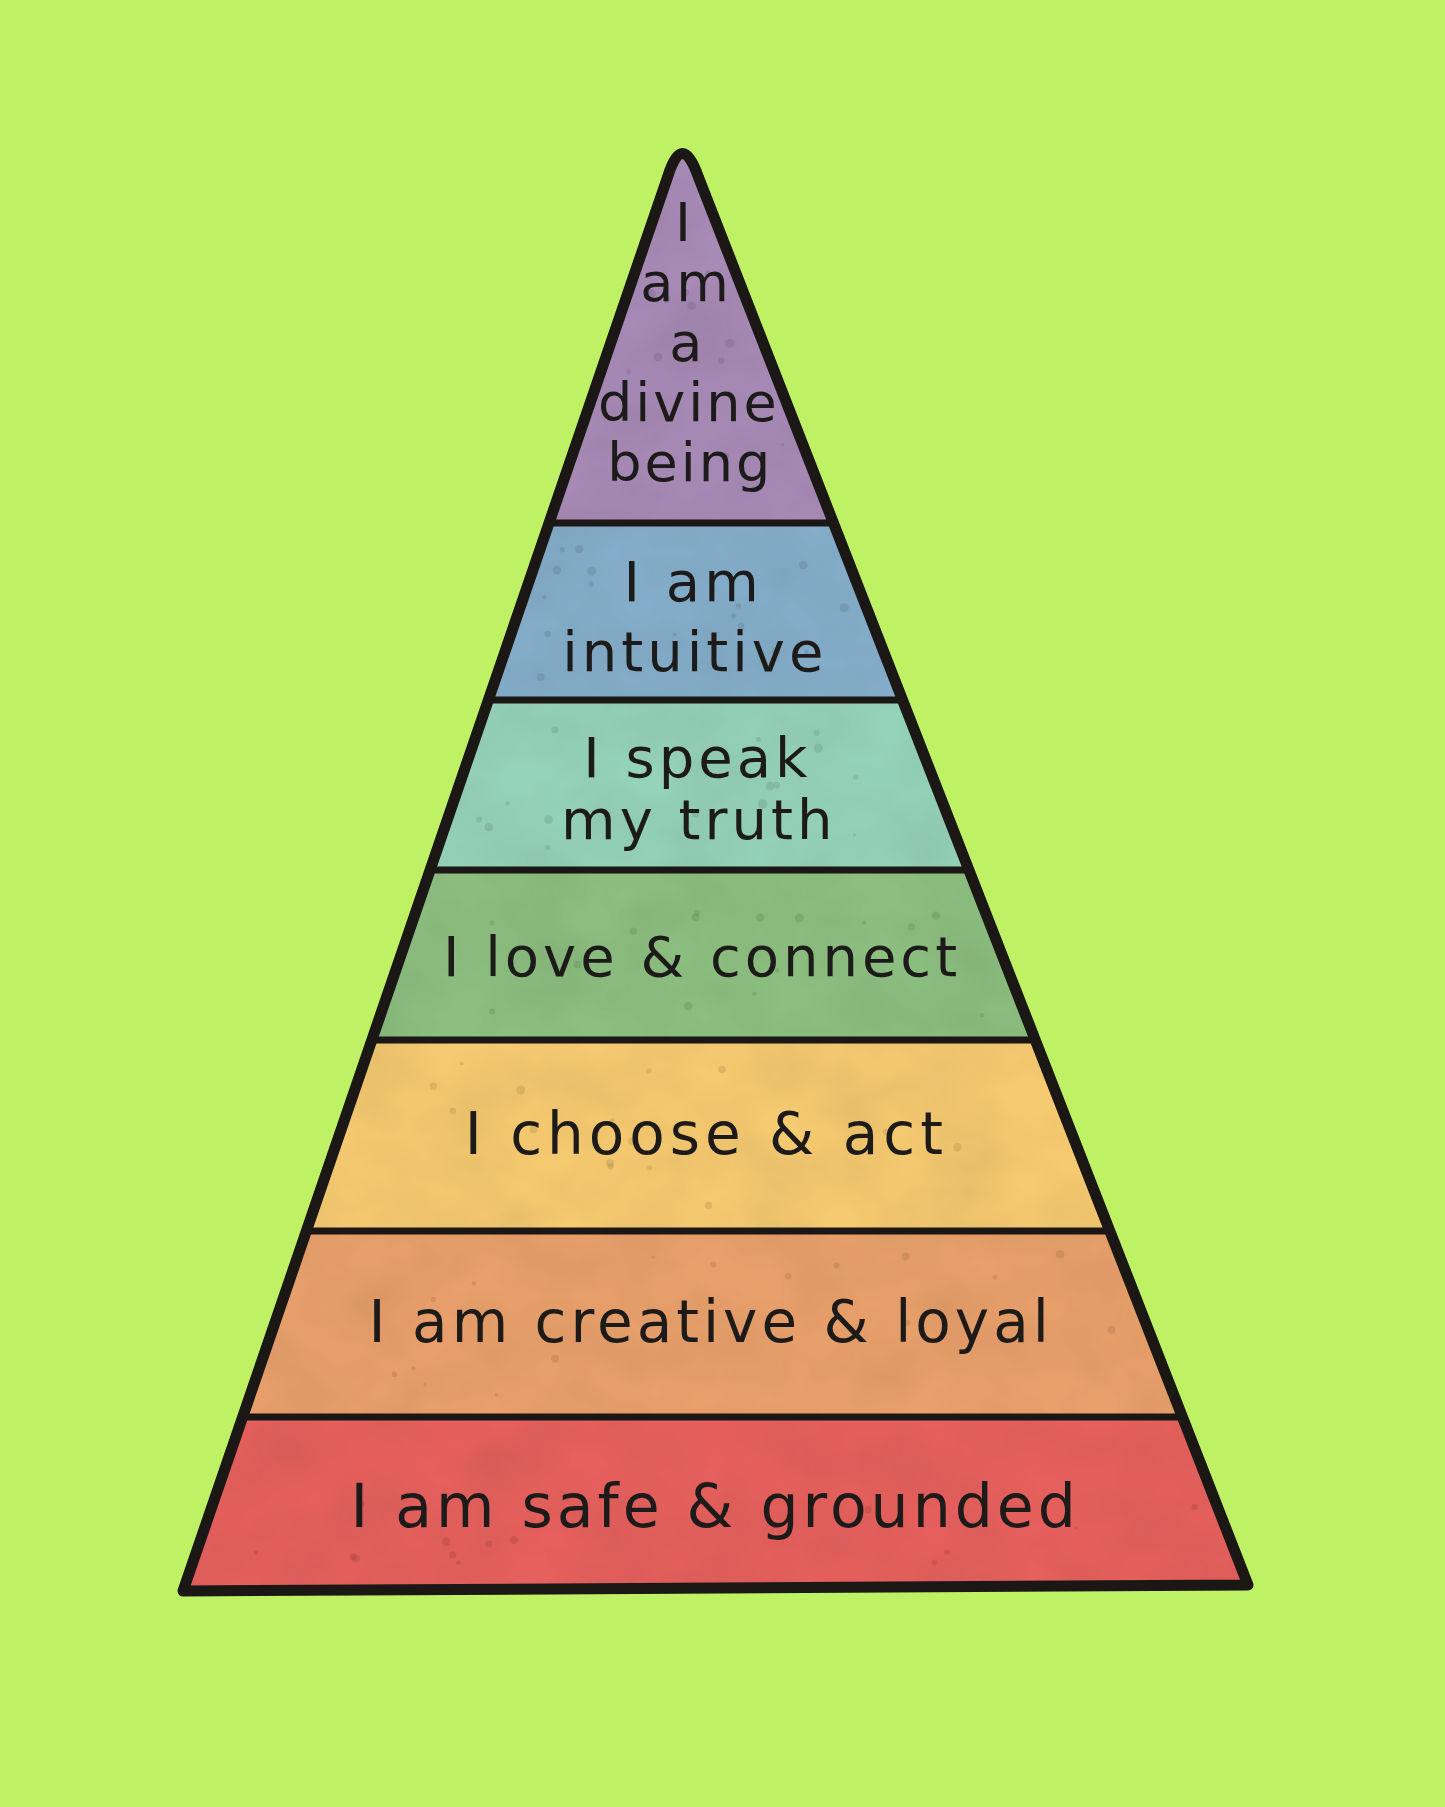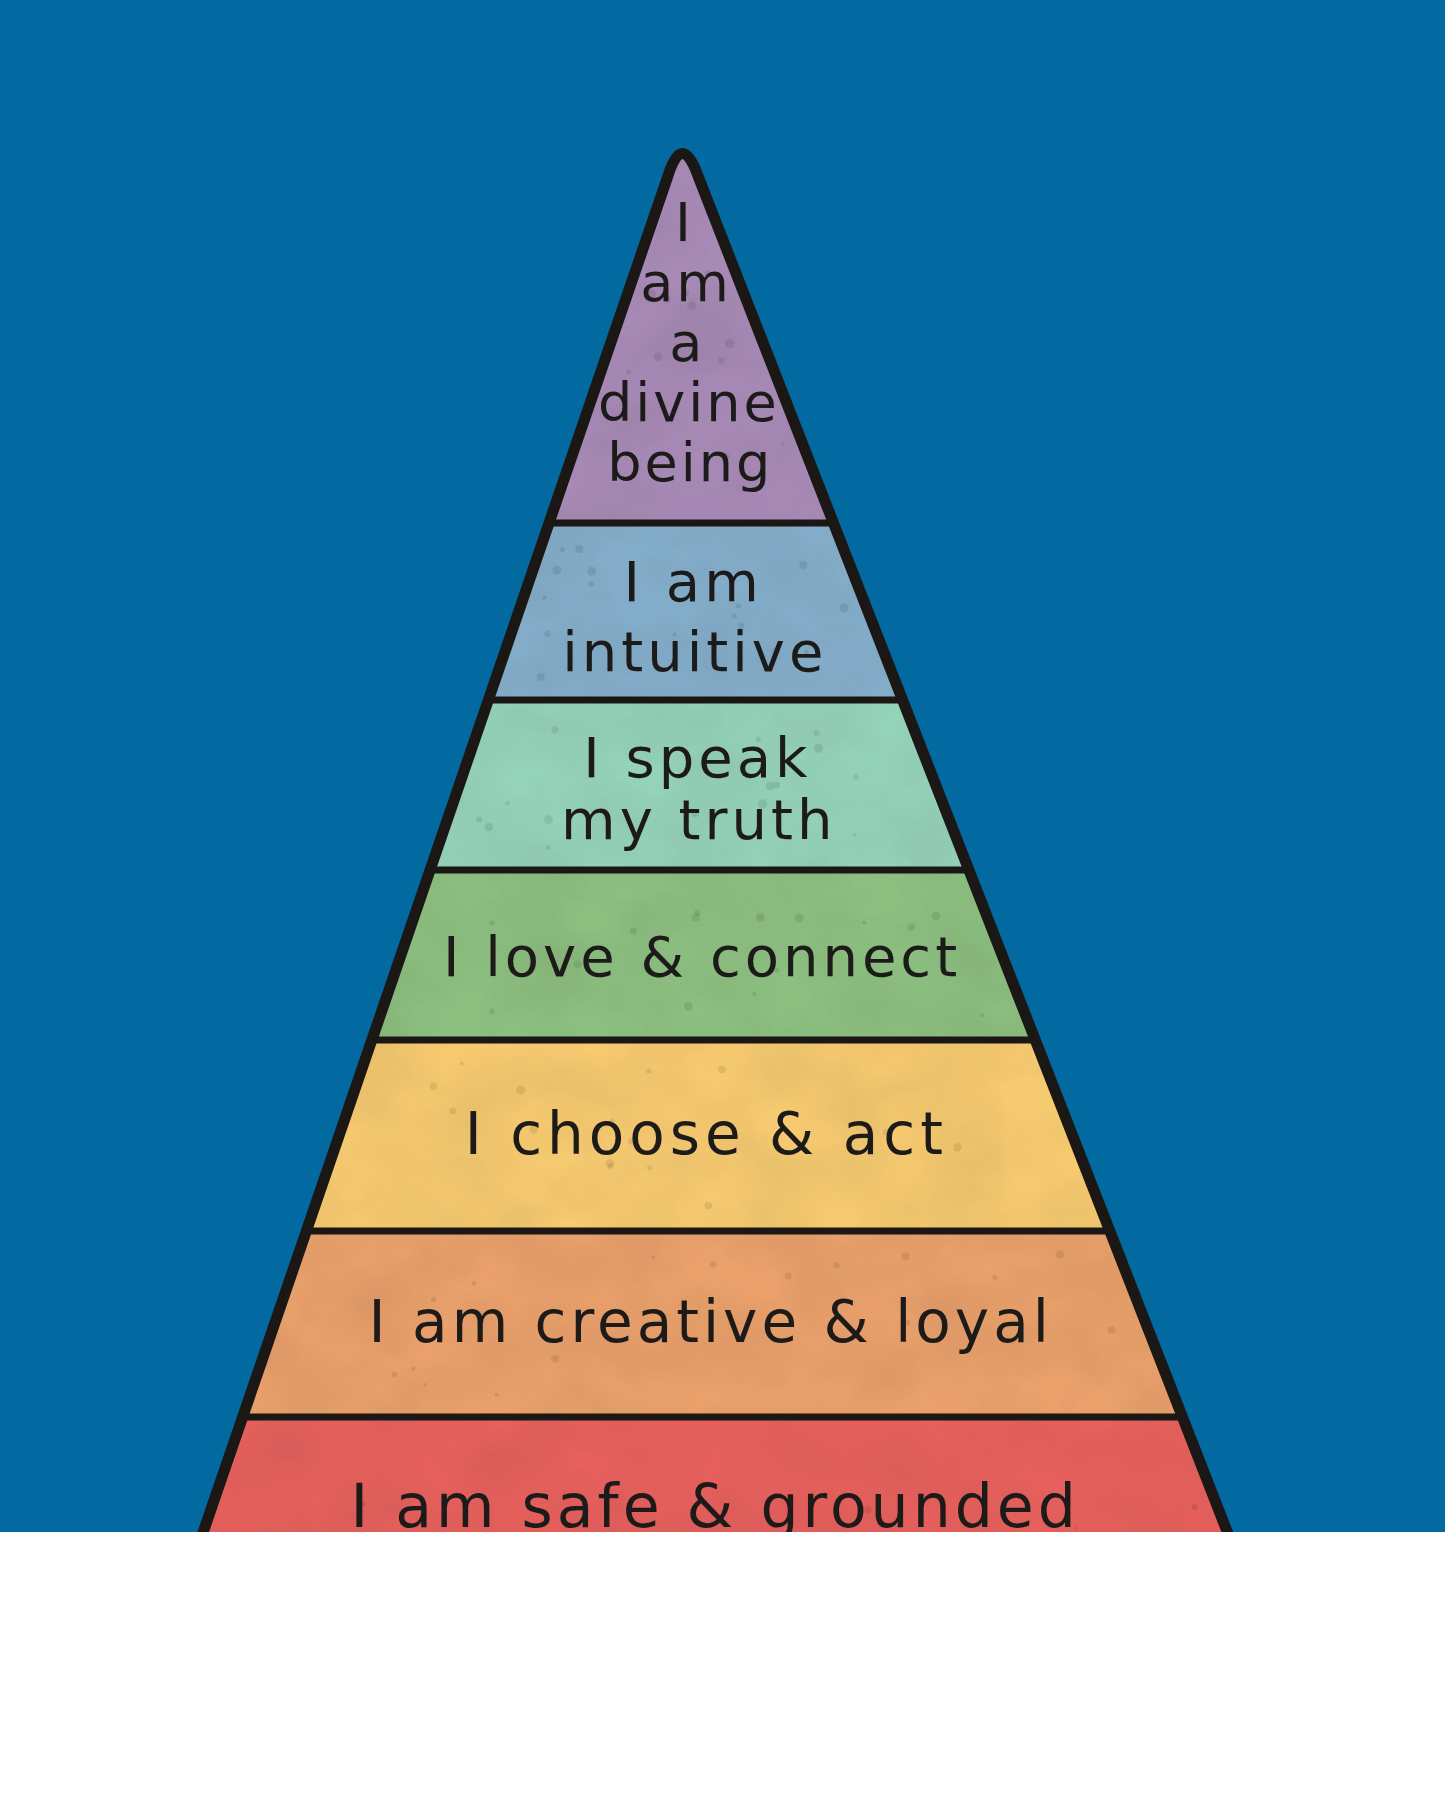--- a/index.html
+++ b/index.html
@@ -1,16 +1,16 @@
 <!DOCTYPE html>
 <html><head>
 <meta charset="utf-8">
 <style>
   html,body{margin:0;padding:0;background:#ffffff;}
-  .stage{width:1445px;height:1532px;position:relative;background:#0369a1;overflow:hidden;}
+  .stage{width:1445px;height:1807px;position:relative;background:#bef264;overflow:hidden;}
   svg{display:block;}
   .level-label{font-family:"DejaVu Sans","Liberation Sans",sans-serif;font-weight:400;}
 </style>
 </head>
 <body>
 
 <div class="stage">
   <svg id="pyr" viewBox="0 0 1445 1807" width="1445" height="1807">
     <defs>
       <filter id="wc" x="-5%" y="-5%" width="110%" height="110%" color-interpolation-filters="sRGB">

